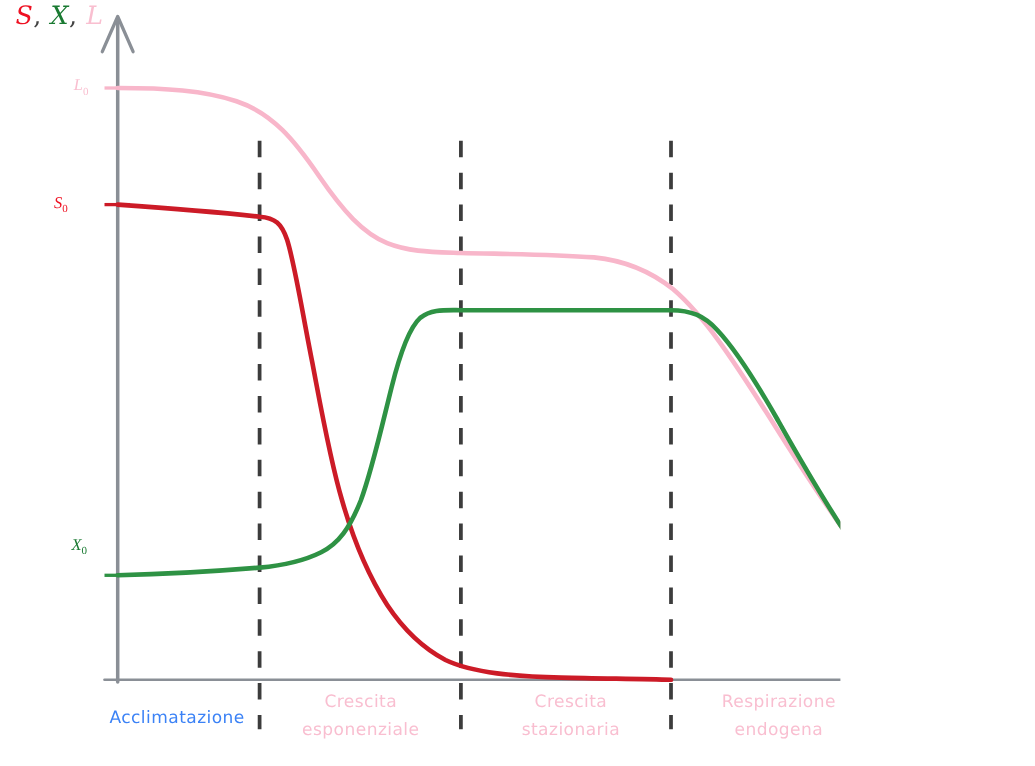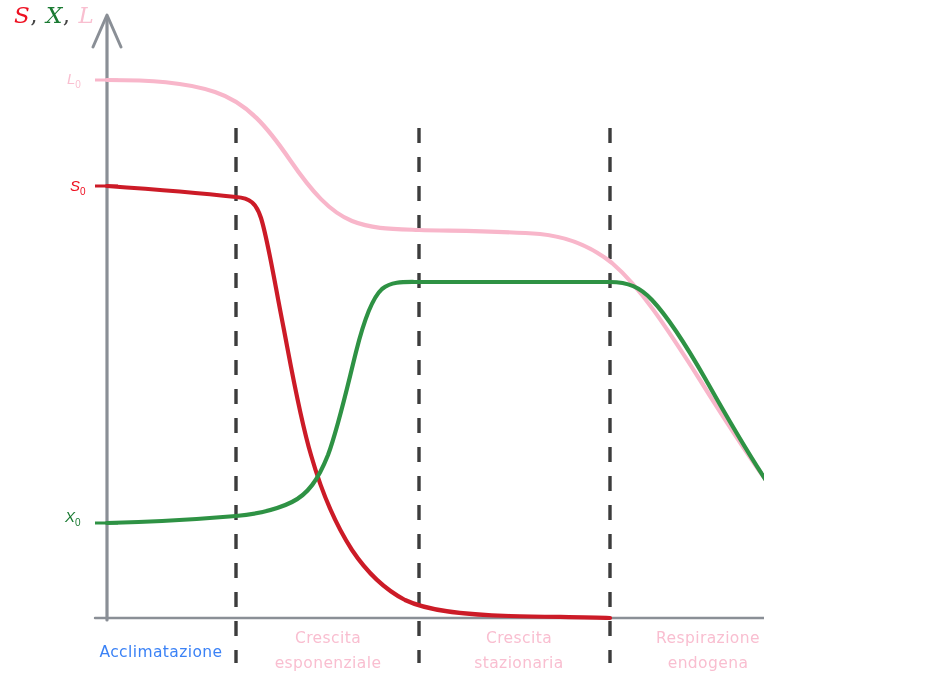--- a/index.html
+++ b/index.html
@@ -36,33 +36,33 @@
     letter-spacing: 0.5px;
     white-space: nowrap;
     user-select: none;
   }
   .axis-title .sep {
     font-style: normal;
     color: #444444;
   }
   .tick-label {
     position: absolute;
-    font-family: Liberation Sans, sans-serif;
+    font-family: Liberation Serif, serif;
     font-style: italic;
     font-size: 15px;
     white-space: nowrap;
     user-select: none;
   }
   .tick-label sub {
     font-size: 10px;
     font-style: normal;
   }
   #label-L0 { left: 67px; top: 70px; }
-  #label-S0 { left: 70px; top: 177px; }
-  #label-X0 { left: 65px; top: 508px; }
+  #label-S0 { left: 49px; top: 177px; }
+  #label-X0 { left: 65px; top: 488px; }
 
   .phase-label {
     position: absolute;
     font-family: "DejaVu Sans", sans-serif;
     font-size: 15.5px;
     line-height: 25px;
     text-align: center;
     white-space: pre-line;
     user-select: none;
     letter-spacing: 0.4px;

